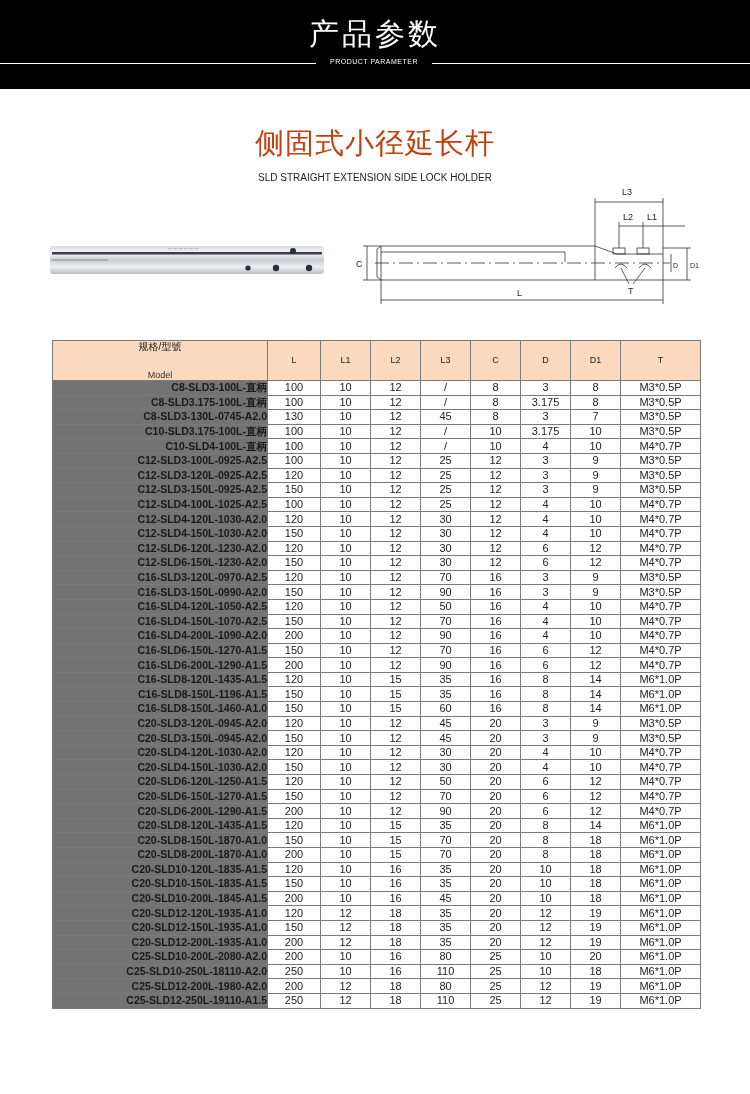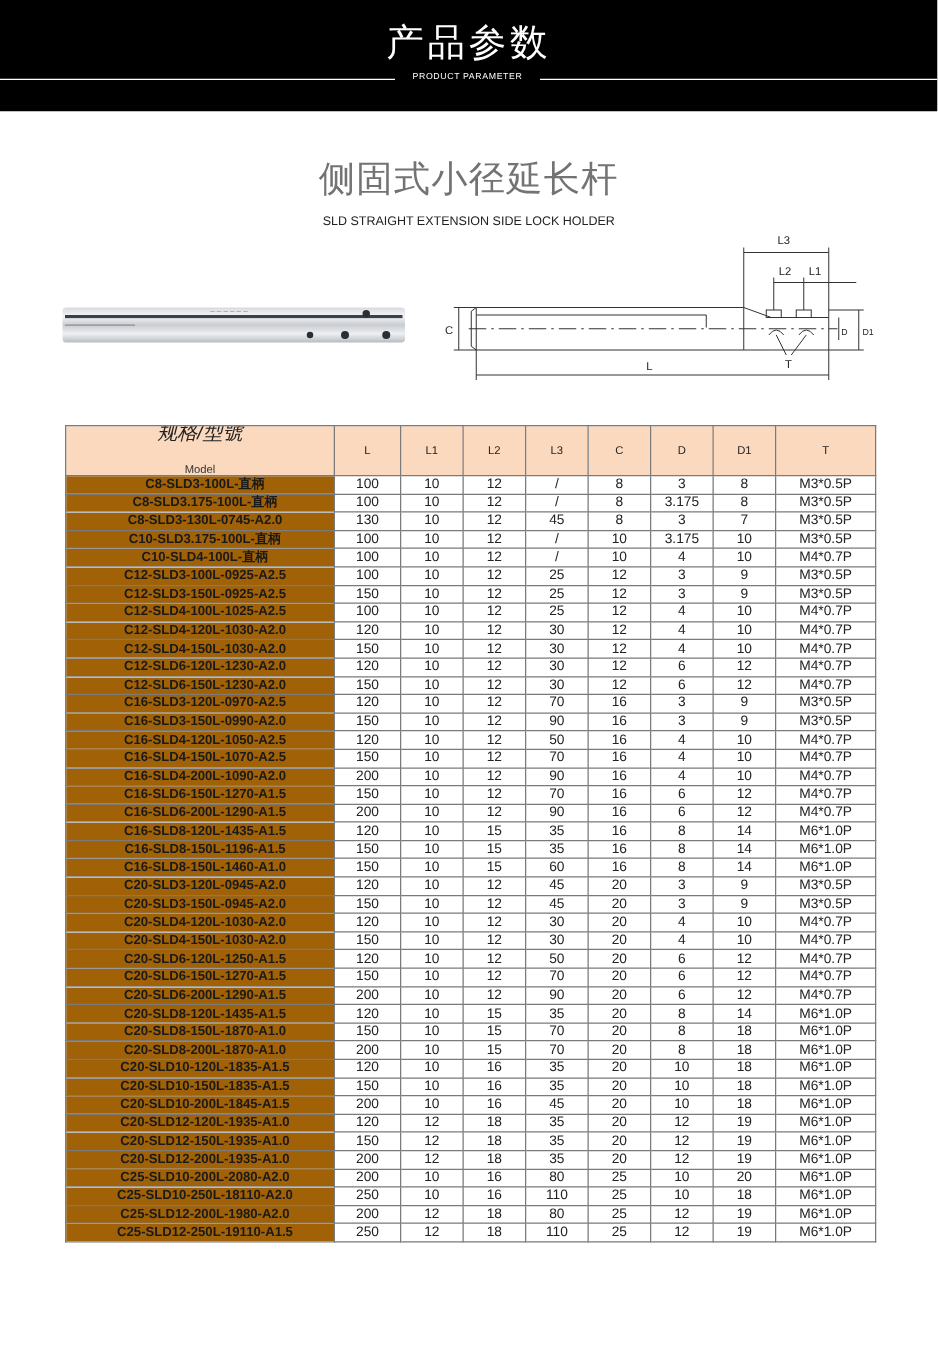--- a/index.html
+++ b/index.html
@@ -6,32 +6,32 @@
   html, body { width: 750px; height: 1094px; background: #ffffff; overflow: hidden; }
   body { font-family: "DejaVu Sans", sans-serif; position: relative; }
 
   .banner { position: absolute; left: 0; top: 0; width: 750px; height: 89px; background: #000000; }
   .banner-title { position: absolute; left: 0; width: 750px; top: 14px; text-align: center; color: #ffffff; font-size: 30px; letter-spacing: 3px; font-family: "DejaVu Sans", sans-serif; }
   .banner-line { position: absolute; top: 63px; height: 1px; background: #ffffff; }
   .banner-line.left { left: 0; width: 316px; }
   .banner-line.right { left: 432px; width: 318px; }
   .banner-sub { position: absolute; top: 58px; left: 316px; width: 116px; text-align: center; color: #ffffff; font-size: 7px; letter-spacing: 0.5px; font-family: "Liberation Sans", sans-serif; }
 
-  .prod-title { position: absolute; left: 0; width: 750px; top: 124px; text-align: center; color: #737373; font-size: 29px; letter-spacing: 1px; font-family: "DejaVu Sans", sans-serif; }
+  .prod-title { position: absolute; left: 0; width: 750px; top: 124px; text-align: center; color: #c2410c; font-size: 29px; letter-spacing: 1px; font-family: "DejaVu Sans", sans-serif; }
   .prod-sub { position: absolute; left: 0; width: 750px; top: 172px; text-align: center; color: #222; font-size: 10px; font-family: "Liberation Sans", sans-serif; }
 
   .photo { position: absolute; left: 48px; top: 240px; width: 280px; height: 42px; }
   .drawing { position: absolute; left: 345px; top: 182px; width: 370px; height: 130px; }
 
   table.spec { position: absolute; left: 52px; top: 340px; width: 648px; border-collapse: collapse; font-family: "Liberation Sans", sans-serif; table-layout: fixed; }
   table.spec th, table.spec td { border: 1px solid #7a7a7a; text-align: center; height: 14.6px; padding: 0; font-size: 11px; color: #222; line-height: 13px; white-space: nowrap; overflow: hidden; }
   table.spec thead th { background: #fad9bf; font-weight: normal; height: 26px; font-size: 9px; }
-  table.spec thead th .hz { display: block; font-size: 16px; line-height: 11px; font-style: italic; }
+  table.spec thead th .hz { display: block; font-size: 10px; line-height: 11px; }
   table.spec thead th .en { display: block; font-size: 9px; line-height: 10px; color: #333; margin-top: 18px; }
-  table.spec td.model { background: #a16207; font-weight: bold; font-size: 10.5px; text-align: center; padding-left: 8px; color: #1a1a1a; }
+  table.spec td.model { background: #737373; font-weight: bold; font-size: 10.5px; text-align: right; padding-left: 8px; color: #1a1a1a; }
   table.spec td.val { background: #ffffff; }
 </style>
 </head>
 <body>
 
 <div class="banner">
   <div class="banner-title">产品参数</div>
   <div class="banner-line left"></div>
   <div class="banner-sub">PRODUCT PARAMETER</div>
   <div class="banner-line right"></div>
@@ -197,20 +197,31 @@
         <td class="val">100</td>
         <td class="val">10</td>
         <td class="val">12</td>
         <td class="val">25</td>
         <td class="val">12</td>
         <td class="val">3</td>
         <td class="val">9</td>
         <td class="val">M3*0.5P</td>
       </tr>
       <tr>
+        <td class="model">C12-SLD3-120L-0925-A2.5</td>
+        <td class="val">120</td>
+        <td class="val">10</td>
+        <td class="val">12</td>
+        <td class="val">25</td>
+        <td class="val">12</td>
+        <td class="val">3</td>
+        <td class="val">9</td>
+        <td class="val">M3*0.5P</td>
+      </tr>
+      <tr>
         <td class="model">C12-SLD3-150L-0925-A2.5</td>
         <td class="val">150</td>
         <td class="val">10</td>
         <td class="val">12</td>
         <td class="val">25</td>
         <td class="val">12</td>
         <td class="val">3</td>
         <td class="val">9</td>
         <td class="val">M3*0.5P</td>
       </tr>

